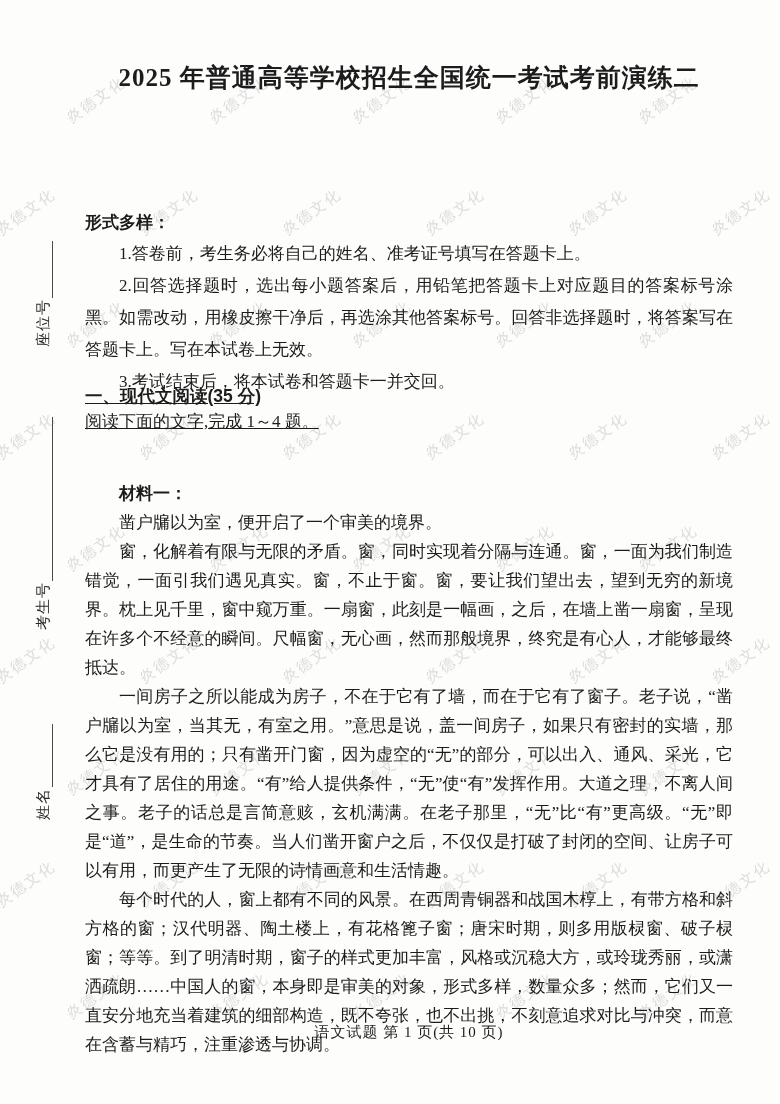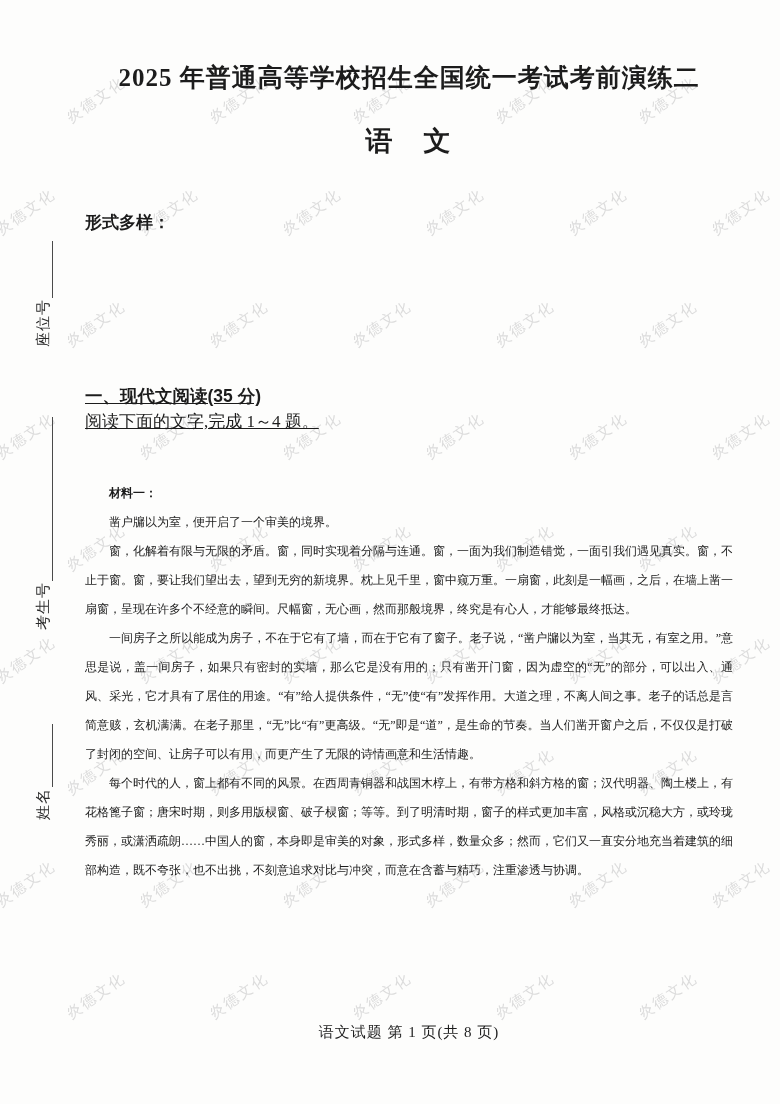--- a/index.html
+++ b/index.html
@@ -64,21 +64,21 @@
     text-indent:2em;
   }
   .reading-head { top:383px; line-height:26px; font-size:17px;text-decoration:underline; }
   .reading-head .sec-h {
     font-weight:700;
     font-family:"Liberation Sans","DejaVu Sans",sans-serif;
     font-size:17.5px;
   }
   .material-block { top:479px; }
   .material-block p {
-    font-size:12px; line-height:29px;
+    font-size:17px; line-height:29px;
     text-align:justify;
     text-indent:2em;
   }
   .material-block .material-label {
     font-weight:700;
     font-family:"Liberation Sans","DejaVu Sans",sans-serif;
   }
   .page-number {
     top:1022px; line-height:20px;
     text-align:center;
@@ -158,32 +158,36 @@
   <div class="margin-field" style="top:630px;">
     <span>考生号</span>
       <span class="mf-line" style="width:164px;"></span>
   </div>
   <div class="margin-field" style="top:820px;">
     <span>姓名</span>
       <span class="mf-line" style="width:63px;"></span>
   </div>
 
   <div class="blk paper-title">2025 年普通高等学校招生全国统一考试考前演练二</div>
-  <div class="blk paper-subject">语　文</div>
 
   <div class="blk notice-heading">形式多样：</div>
+  <div class="blk notice-items">
+    <p>1.答卷前，考生务必将自己的姓名、准考证号填写在答题卡上。</p>
+    <p>2.回答选择题时，选出每小题答案后，用铅笔把答题卡上对应题目的答案标号涂黑。如需改动，用橡皮擦干净后，再选涂其他答案标号。回答非选择题时，将答案写在答题卡上。写在本试卷上无效。</p>
+    <p>3.考试结束后，将本试卷和答题卡一并交回。</p>
+  </div>
 
   <div class="blk reading-head">
     <div class="sec-h">一、现代文阅读(35 分)</div>
     <div>阅读下面的文字,完成 1～4 题。</div>
   </div>
 
   <div class="blk material-block">
     <p class="material-label">材料一：</p>
     <p>凿户牖以为室，便开启了一个审美的境界。</p>
     <p>窗，化解着有限与无限的矛盾。窗，同时实现着分隔与连通。窗，一面为我们制造错觉，一面引我们遇见真实。窗，不止于窗。窗，要让我们望出去，望到无穷的新境界。枕上见千里，窗中窥万重。一扇窗，此刻是一幅画，之后，在墙上凿一扇窗，呈现在许多个不经意的瞬间。尺幅窗，无心画，然而那般境界，终究是有心人，才能够最终抵达。</p>
     <p>一间房子之所以能成为房子，不在于它有了墙，而在于它有了窗子。老子说，“凿户牖以为室，当其无，有室之用。”意思是说，盖一间房子，如果只有密封的实墙，那么它是没有用的；只有凿开门窗，因为虚空的“无”的部分，可以出入、通风、采光，它才具有了居住的用途。“有”给人提供条件，“无”使“有”发挥作用。大道之理，不离人间之事。老子的话总是言简意赅，玄机满满。在老子那里，“无”比“有”更高级。“无”即是“道”，是生命的节奏。当人们凿开窗户之后，不仅仅是打破了封闭的空间、让房子可以有用，而更产生了无限的诗情画意和生活情趣。</p>
     <p>每个时代的人，窗上都有不同的风景。在西周青铜器和战国木椁上，有带方格和斜方格的窗；汉代明器、陶土楼上，有花格篦子窗；唐宋时期，则多用版棂窗、破子棂窗；等等。到了明清时期，窗子的样式更加丰富，风格或沉稳大方，或玲珑秀丽，或潇洒疏朗……中国人的窗，本身即是审美的对象，形式多样，数量众多；然而，它们又一直安分地充当着建筑的细部构造，既不夸张，也不出挑，不刻意追求对比与冲突，而意在含蓄与精巧，注重渗透与协调。</p>
   </div>
 
-  <div class="blk page-number">语文试题 第 1 页(共 8 页)</div>
+  <div class="blk page-number">语文试题 第 1 页(共 10 页)</div>
 
 </div>
 
 </body></html>

